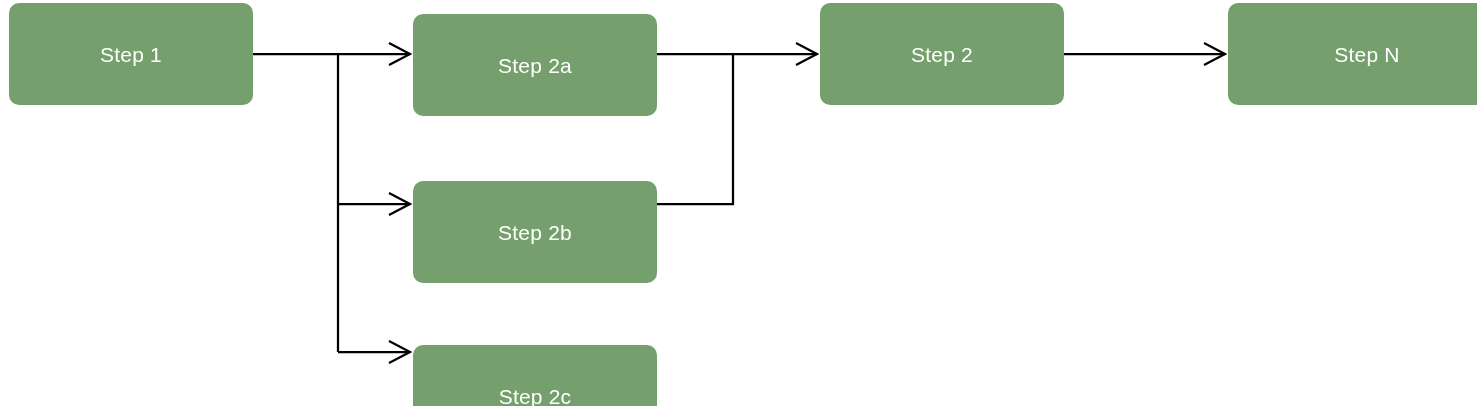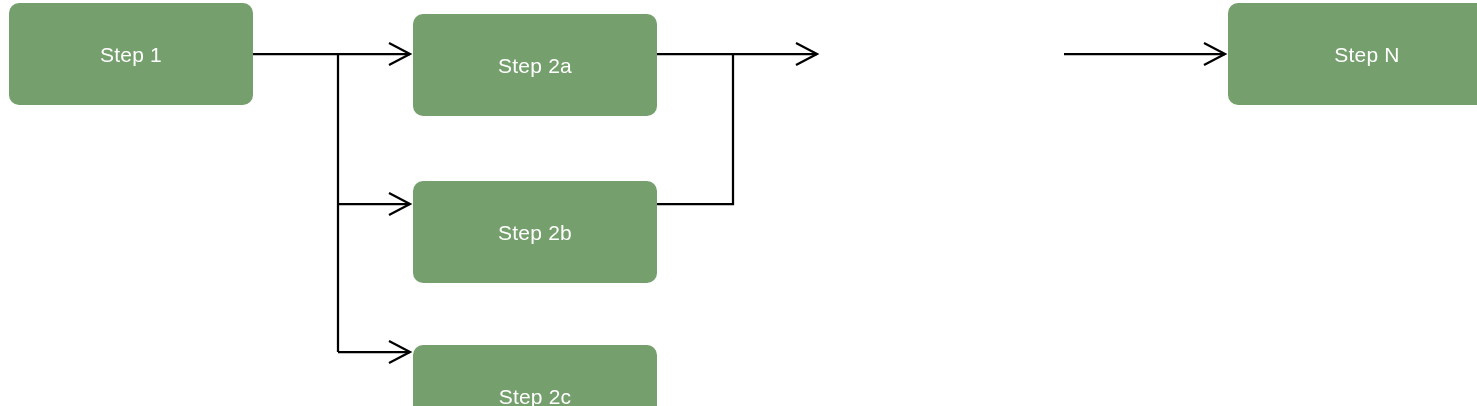--- a/index.html
+++ b/index.html
@@ -82,18 +82,21 @@
   </div>
 
   <div class="node n-step2b">
     <span>Step 2b</span>
   </div>
 
   <div class="node n-step2c">
     <span>Step 2c</span>
   </div>
 
+  <div class="node n-step2">
+    <span>Step 2</span>
+  </div>
 
   <div class="node n-stepN">
     <span>Step N</span>
   </div>
 
 </div>
 
 </body></html>

